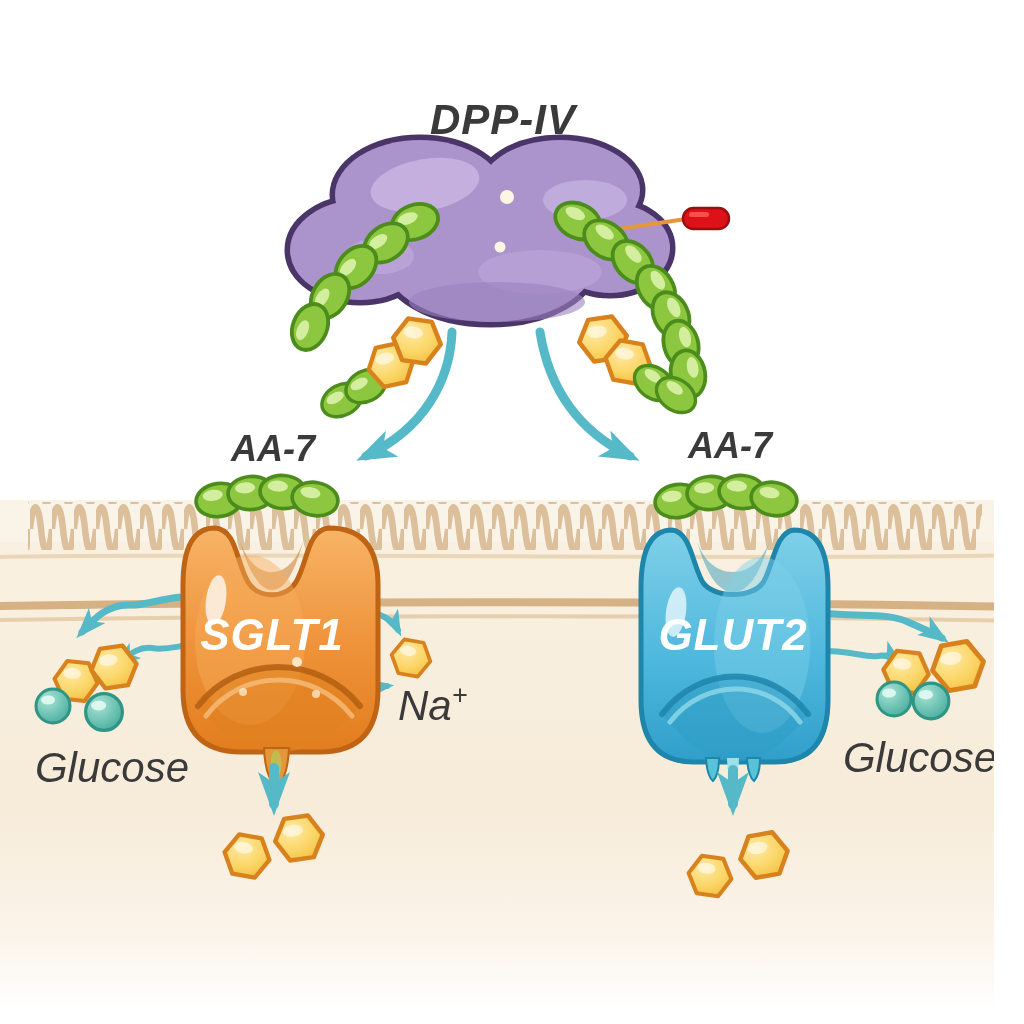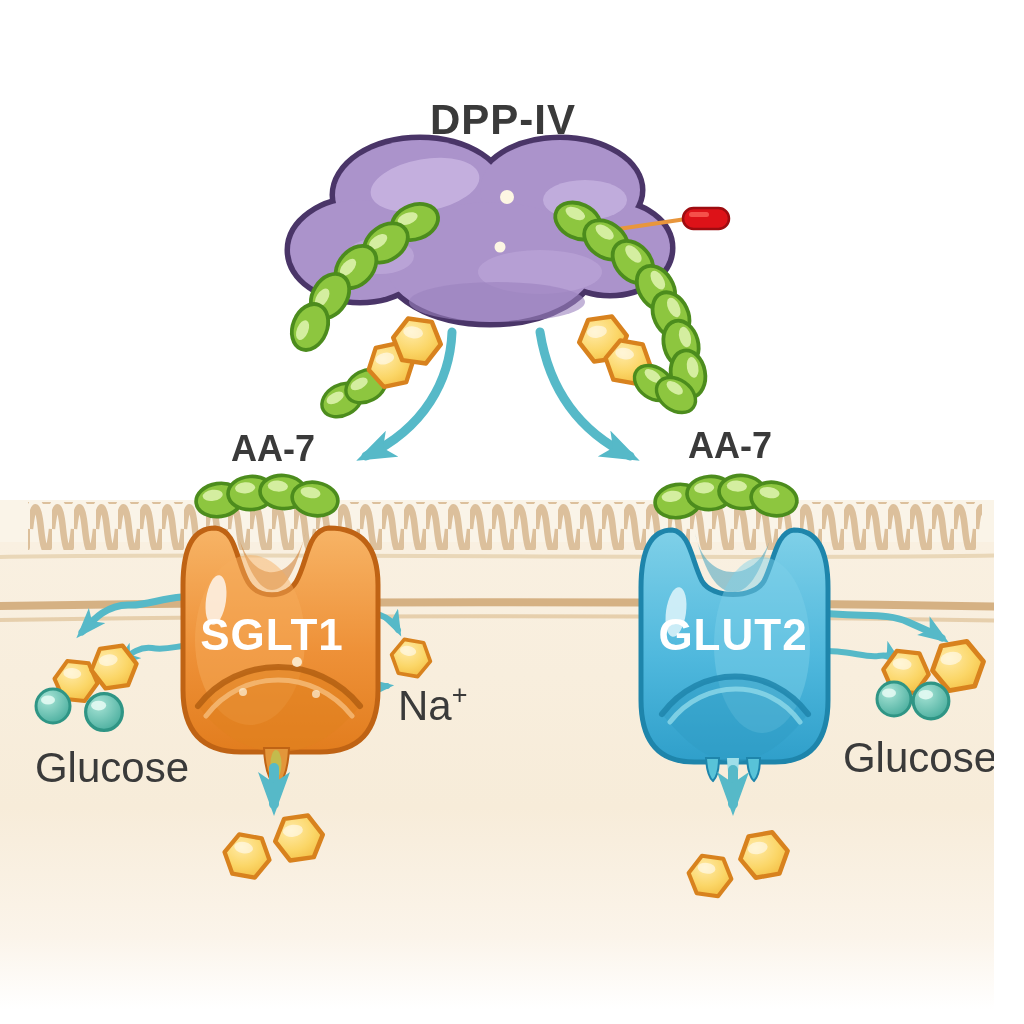--- a/index.html
+++ b/index.html
@@ -1,17 +1,17 @@
 <!DOCTYPE html>
 <html style="--background-white: #ffffff; --cytosol-cream: #f8efe0; --membrane-tan: #dcc09c; --membrane-line: #cfa673; --enzyme-purple: #ab93cb; --enzyme-purple-light: #c6b3e0; --enzyme-outline: #4a3568; --peptide-green: #8dc63f; --peptide-outline: #4c8c1d; --glucose-yellow: #f9cf5f; --glucose-outline: #d8821e; --transporter-orange: #ee9138; --transporter-orange-outline: #bf6314; --transporter-blue: #4fb8dd; --transporter-blue-outline: #1e85ab; --arrow-teal: #56b9c8; --ion-teal: #55bfae; --ion-outline: #2f9585; --inhibitor-red: #dd1218; --inhibitor-outline: #9d0c10; --label-dark: #3a3a3a; --label-white: #ffffff;"><head>
 <meta charset="utf-8">
 <style>
   html,body{margin:0;padding:0;background:#fff;}
   .stage{position:relative;width:994px;height:1024px;background:#fff;overflow:hidden;
-         font-family:"Liberation Sans", sans-serif;}
+         font-family:"Liberation Sans", sans-serif;font-style:italic;}
   svg{display:block;}
   text{font-family:"Liberation Sans", sans-serif;}
   .lbl-title{font-size:42px;font-weight:bold;fill:var(--label-dark);letter-spacing:1px;}
   .lbl-aa7{font-size:36px;font-weight:bold;fill:var(--label-dark);}
   .lbl-transporter{font-size:44px;font-weight:bold;fill:var(--label-white);letter-spacing:1px;}
   .lbl-molecule{font-size:42px;fill:var(--label-dark);}
   .lbl-ion{font-size:42px;fill:var(--label-dark);}
   .lbl-ion-sup{font-size:27px;fill:var(--label-dark);}
   .squig-path{stroke:var(--membrane-tan);}
   .arrow{stroke:var(--arrow-teal);fill:none;stroke-linecap:round;stroke-linejoin:round;}

